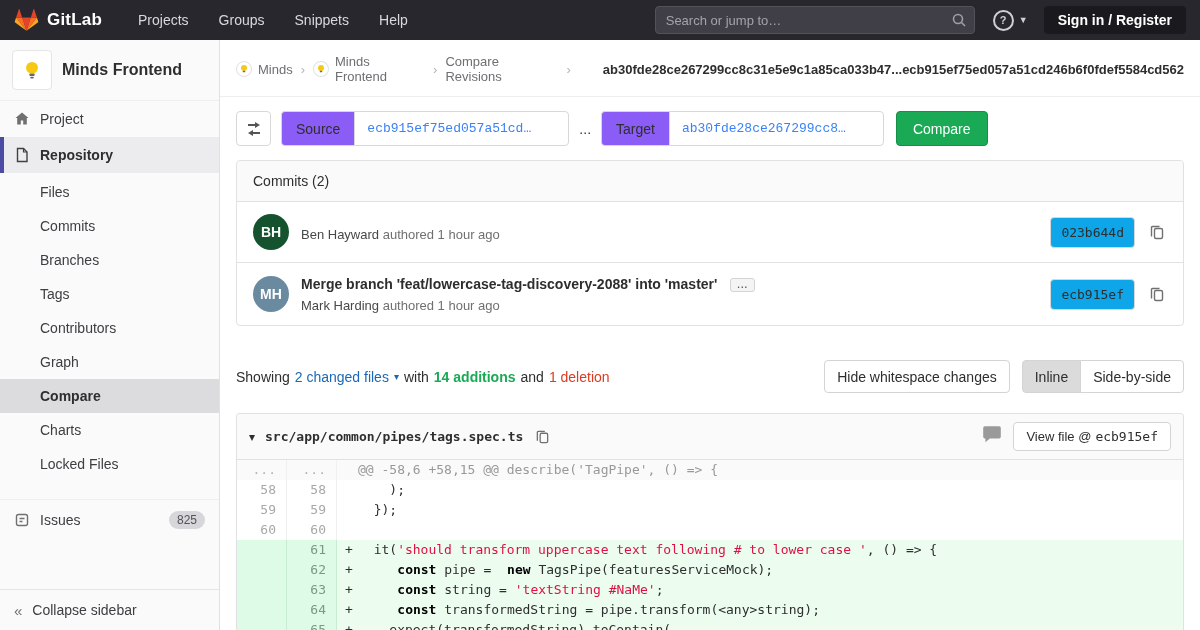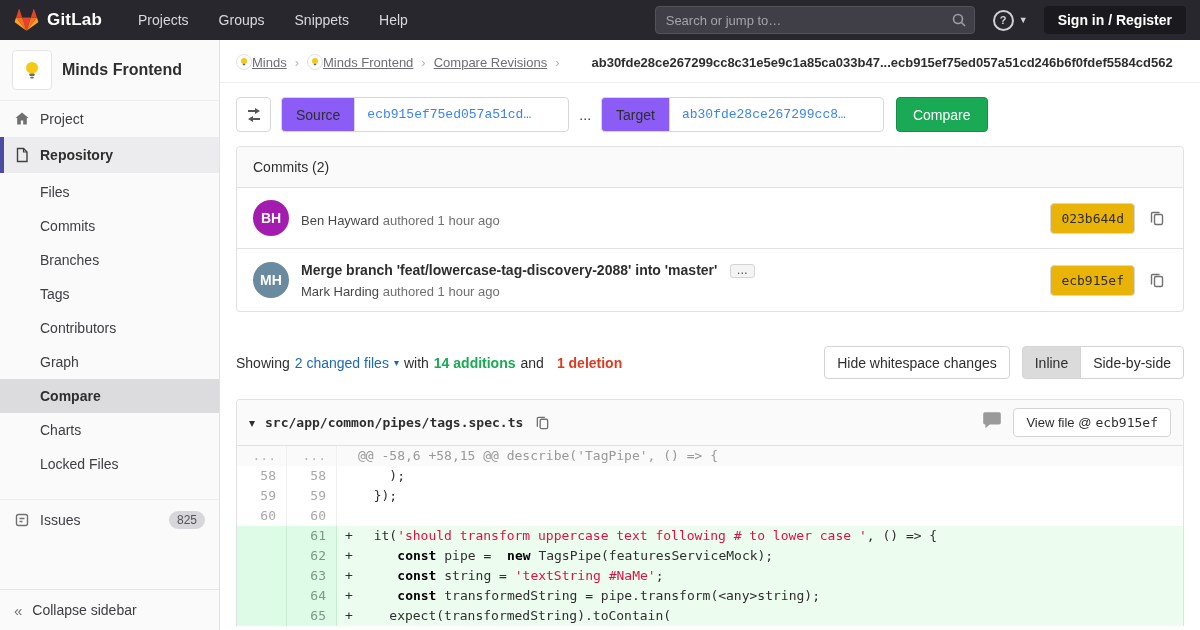--- a/index.html
+++ b/index.html
@@ -35,54 +35,54 @@
   .subnav-item { padding:9px 16px 9px 40px; font-size:14px; color:#3d3d42; cursor:pointer; }
   .subnav-item.active { background:#dcdcdf; font-weight:700; color:#2e2e2e; }
   .issues-row { display:flex; align-items:center; gap:10px; padding:11px 14px; margin-top:12px; border-top:1px solid #eee; font-size:14px; color:#3d3d42; cursor:pointer; }
   .count-badge { margin-left:auto; background:#d6d6db; color:#525257; border-radius:9px; padding:2px 8px; font-size:12px; }
   .collapse { position:absolute; bottom:0; left:0; right:0; border-top:1px solid #e5e5e5; padding:12px 14px; font-size:14px; color:#3d3d42; display:flex; gap:10px; align-items:center; cursor:pointer; background:#fafafa; }
   .collapse-icon { font-size:15px; color:#707070; line-height:1; }
 
   
   .main { position:absolute; top:40px; left:220px; right:0; bottom:0; background:#fff; overflow:hidden; }
   .breadcrumbs { display:flex; align-items:center; gap:8px; padding:14px 16px 12px; border-bottom:1px solid #eee; font-size:13px; color:#6e6e73; }
-  .crumb { display:flex; align-items:center; cursor:pointer;text-decoration:underline; }
+  .crumb { display:flex; align-items:center; gap:6px; cursor:pointer; }
   .crumb-avatar { width:16px; height:16px; border-radius:50%; border:1px solid #e1e1e1; background:#fff; display:flex; align-items:center; justify-content:center; overflow:hidden; box-sizing:border-box; }
   .crumb-sep { color:#b5b5ba; }
   .sha-range { font-weight:700; color:#2e2e2e;margin-left:24px; }
 
   .compare-row { display:flex; align-items:center; margin:14px 16px 0; }
   .icon-btn { width:35px; height:35px; border:1px solid #d8d8d8; background:#fff; border-radius:4px; display:flex; align-items:center; justify-content:center; cursor:pointer; box-sizing:border-box; }
   .input-group { display:flex; margin-left:10px; }
   .ig-addon { background:#8b5cf6; border:1px solid #d8d8d8; border-right:none; border-radius:4px 0 0 4px; padding:0 14px; font-size:14px; color:#2e2e2e; display:flex; align-items:center; height:35px; box-sizing:border-box; }
   .ig-field { border:1px solid #d8d8d8; border-radius:0 4px 4px 0; background:#fff; width:215px; padding:0 12px; display:flex; align-items:center; height:35px; box-sizing:border-box; font-family:Liberation Mono, monospace; font-size:13px; color:#3b82f6; cursor:pointer; white-space:nowrap; overflow:hidden;text-align:center; }
   .dots-sep { margin:0 10px; color:#2e2e2e; font-size:14px; }
   .btn-green { margin-left:12px; background:#1aaa55; border:1px solid #168f48; color:#fff; font-size:14px; padding:0 16px; height:35px; border-radius:4px; cursor:pointer; display:flex; align-items:center; box-sizing:border-box; }
 
   .card { margin:14px 16px 0; border:1px solid #e1e1e1; border-radius:4px; }
   .card-header { padding:12px 16px; border-bottom:1px solid #e1e1e1; font-size:14px; color:#2e2e2e; background:#fafafa; border-radius:4px 4px 0 0; }
   .commit-row { display:flex; align-items:center; padding:12px 16px; }
   .commit-row + .commit-row { border-top:1px solid #e1e1e1; }
   .avatar { width:36px; height:36px; border-radius:50%; color:#fff; font-size:14px; font-weight:700; display:flex; align-items:center; justify-content:center; flex:none; }
-  .avatar.a0 { background:#a21caf; }
+  .avatar.a0 { background:#14532d; }
   .avatar.a1 { background:#6a8aa0; }
   .commit-info { flex:1; margin-left:12px; min-width:0; }
   .commit-title { font-size:14px; font-weight:700; color:#2e2e2e; cursor:pointer; display:inline; }
   .ellipsis-btn { display:inline-block; margin-left:8px; border:1px solid #d4d4d4; background:#f4f4f4; border-radius:3px; padding:0 6px 3px; font-size:13px; line-height:9px; color:#555; vertical-align:middle; cursor:pointer; }
   .commit-meta { margin-top:5px; font-size:13px; color:#707070; }
   .commit-author { color:#484848; cursor:pointer; }
-  .sha-btn { border:1px solid #d8d8d8; background:#eab308; border-radius:4px; padding:7px 10px; font-family:"DejaVu Sans Mono", monospace; font-size:13px; color:#2e2e2e; cursor:pointer; white-space:nowrap; }
+  .sha-btn { border:1px solid #d8d8d8; background:#0ea5e9; border-radius:4px; padding:7px 10px; font-family:"DejaVu Sans Mono", monospace; font-size:13px; color:#2e2e2e; cursor:pointer; white-space:nowrap; }
   .copy-btn { margin-left:12px; background:none; border:none; cursor:pointer; padding:2px; display:flex; }
 
   .summary-bar { display:flex; align-items:center; margin:34px 16px 0; font-size:14px; color:#2e2e2e; }
   .summary-text { display:flex; align-items:center; gap:5px; }
   .link-blue { color:#1b69b6; cursor:pointer; }
   .caret-blue { font-size:10px; color:#1b69b6; cursor:pointer; }
   .text-green { color:#1aaa55; font-weight:700; }
-  .text-red { color:#db3b21; font-weight:700;margin-left:8px; }
+  .text-red { color:#db3b21; font-weight:400; }
   .summary-actions { margin-left:auto; display:flex; align-items:center; }
   .btn { background:#fff; border:1px solid #d4d4d4; border-radius:4px; padding:0 12px; height:33px; font-size:14px; color:#2e2e2e; display:flex; align-items:center; cursor:pointer; font-family:"Liberation Sans", sans-serif; box-sizing:border-box; }
   .btn-group { display:flex; margin-left:12px; }
   .btn-group .btn { border-radius:0; margin-left:-1px; }
   .btn-group .btn:first-child { border-radius:4px 0 0 4px; margin-left:0; }
   .btn-group .btn:last-child { border-radius:0 4px 4px 0; }
   .btn.selected { background:#dbdbdb; }
 
   .diff-card { margin:20px 16px 0; border:1px solid #e1e1e1; border-bottom:none; border-radius:4px 4px 0 0; overflow:hidden; }
   .diff-header { display:flex; align-items:center; gap:10px; padding:8px 12px; background:#fafafa; border-bottom:1px solid #e1e1e1; }

